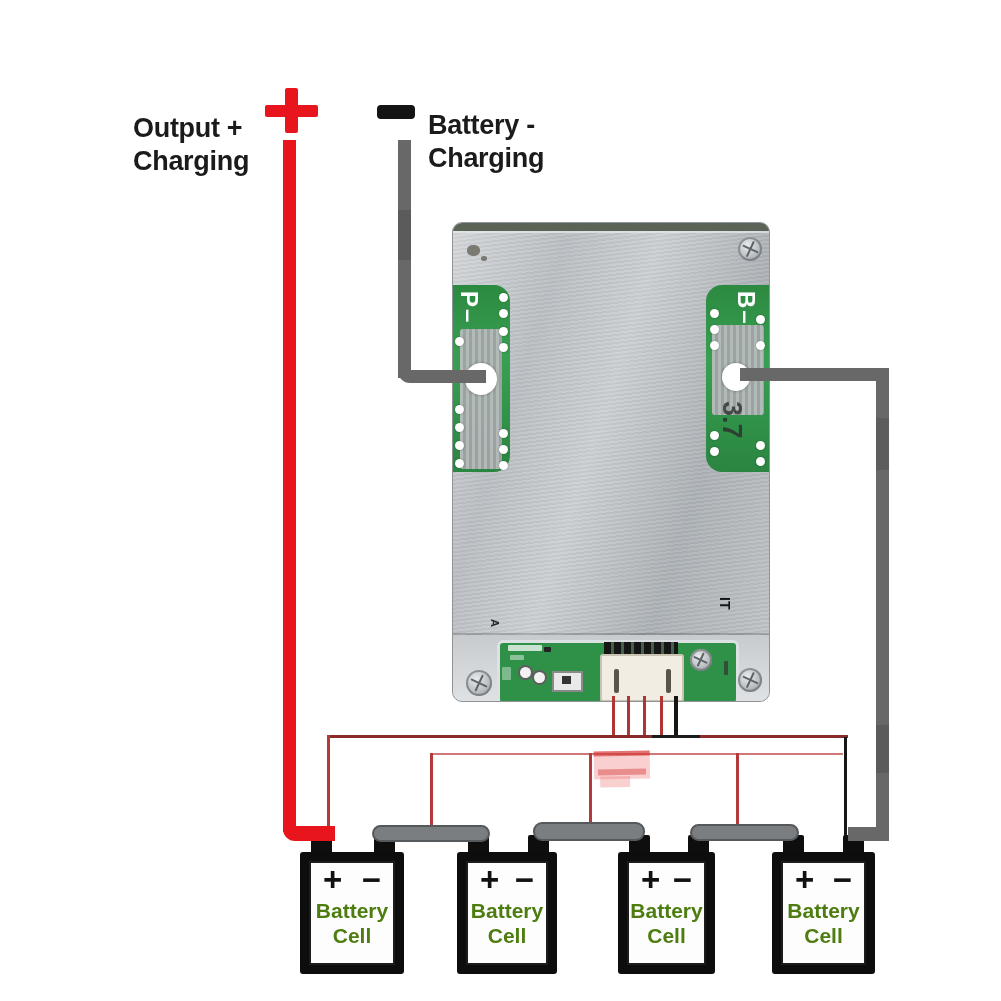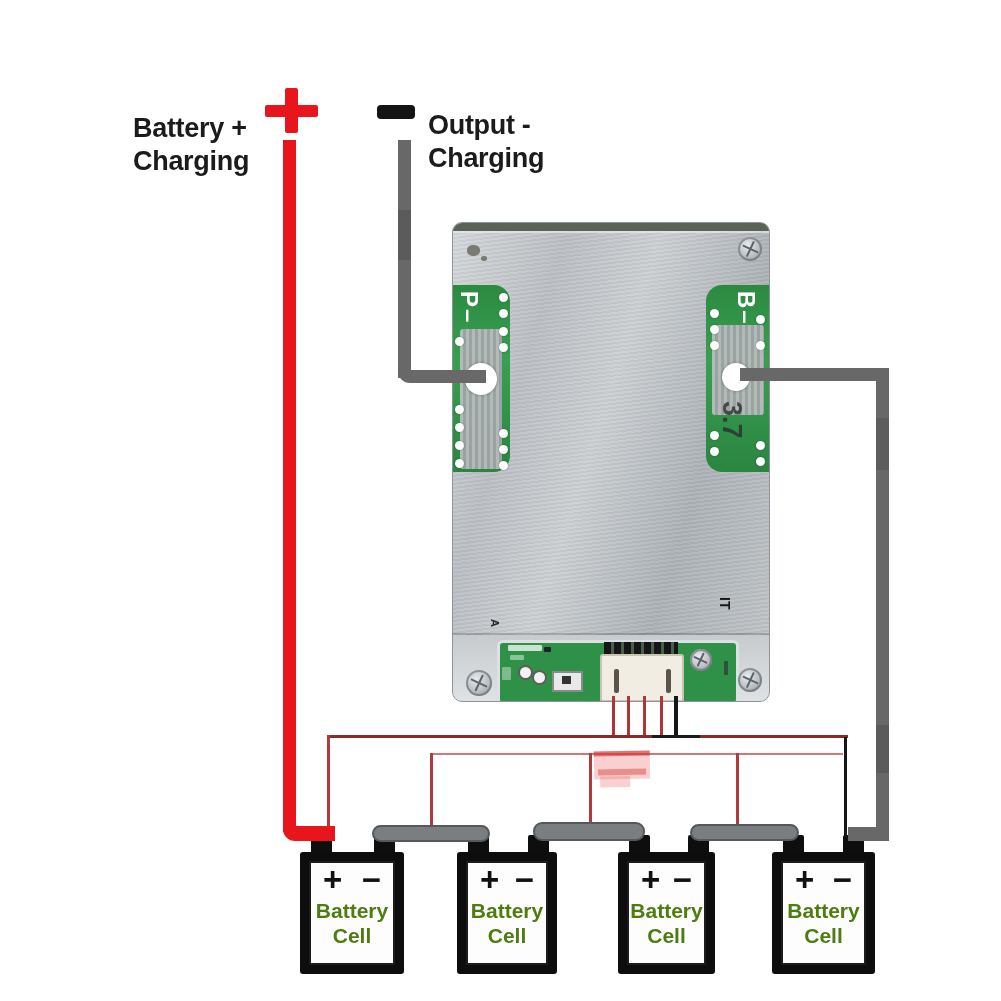--- a/index.html
+++ b/index.html
@@ -71,30 +71,30 @@
   .sign-p{font-size:33px;line-height:30px;}
   .sign-m{font-size:33px;line-height:30px;}
   .cell-name{text-align:center;font-weight:bold;font-size:21px;line-height:25px;color:#4d7c0f;margin-top:3px;}
 </style>
 </head>
 <body>
 
 <div id="stage">
 
   <div class="toplabel" style="left:133px;top:112px;">
-    <div>Battery +</div>
+    <div>Output +</div>
     <div>Charging</div>
   </div>
   <div class="plusicon">
     <div class="pb1"></div>
       <div class="pb2"></div>
   </div>
 
   <div class="toplabel" style="left:428px;top:109px;">
-    <div>Output -</div>
+    <div>Battery -</div>
     <div>Charging</div>
   </div>
   <div class="minusicon"></div>
 
   <div id="board">
     <div class="brushed"></div>
     <div class="topedge"></div>
     <div class="topedge2"></div>
     <div class="blemish" style="left:14px;top:22px;width:13px;height:11px;"></div>
     <div class="blemish" style="left:28px;top:33px;width:6px;height:5px;"></div>

